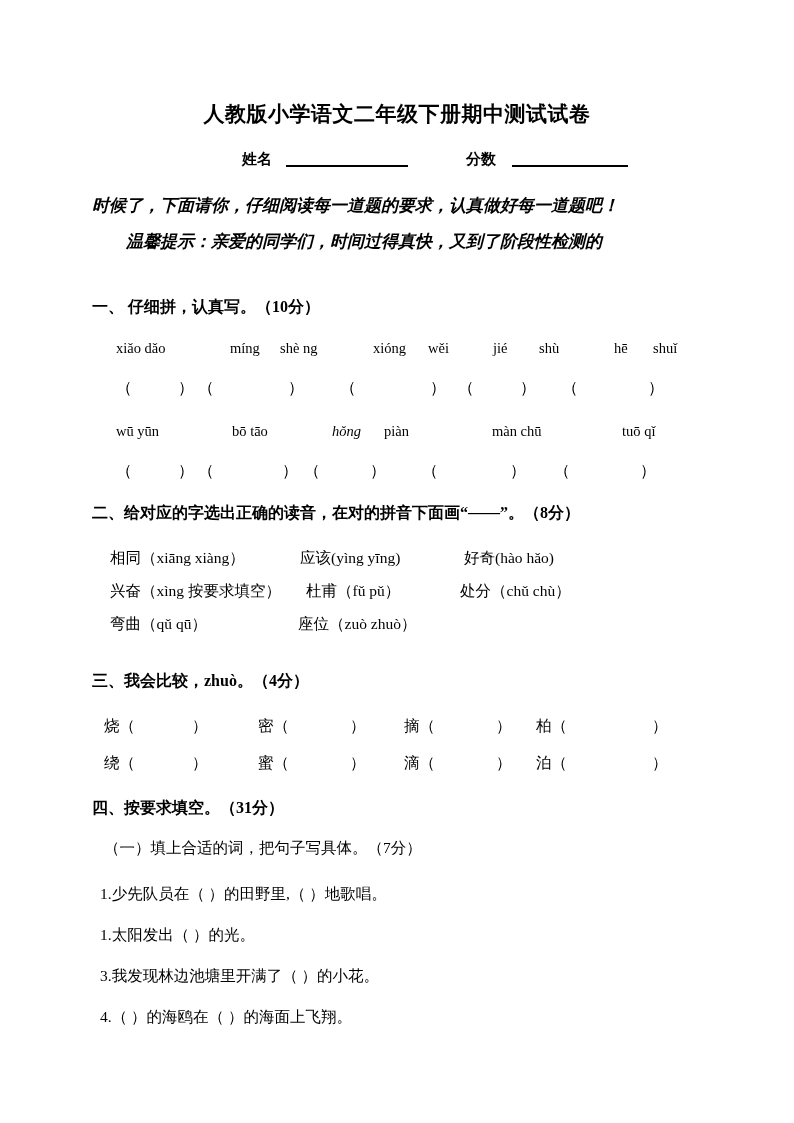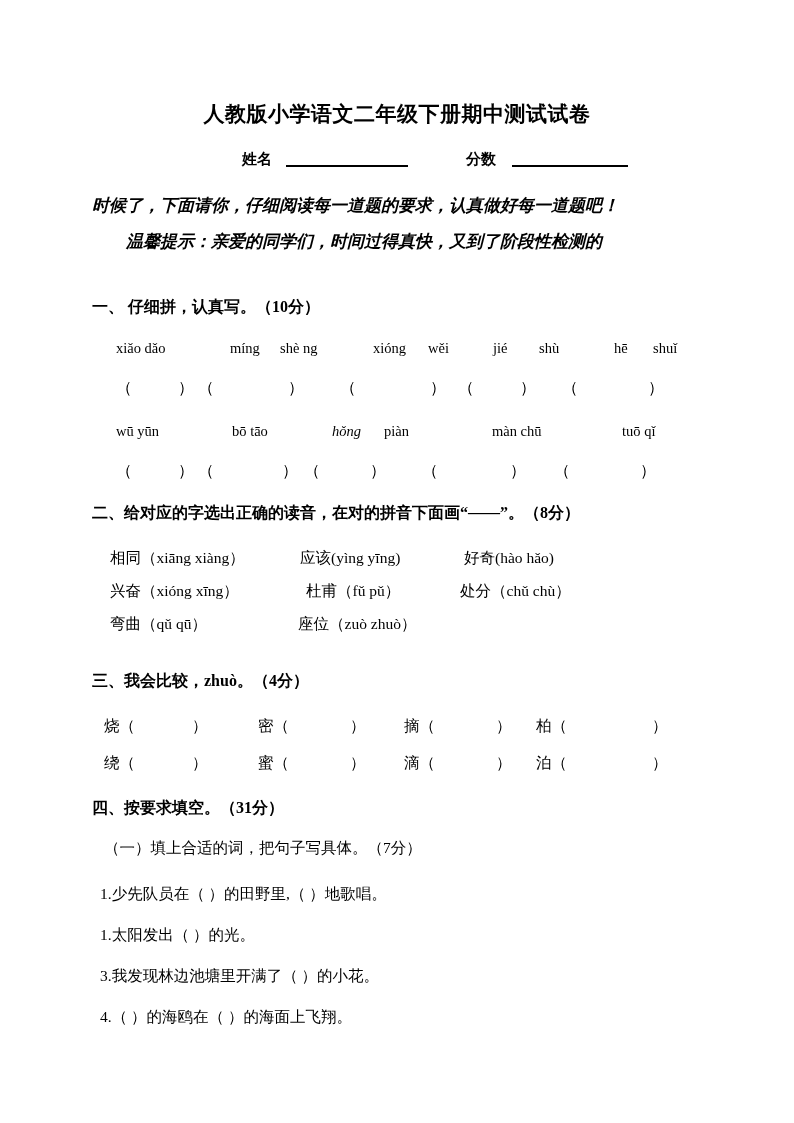--- a/index.html
+++ b/index.html
@@ -230,21 +230,21 @@
       <span class="brk" style="left: 548px;">）</span>
     </div>
 
   <div class="sec-head" style="top:503px;">二、给对应的字选出正确的读音，在对的拼音下面画“——”。（8分）</div>
   <div class="pron-row" id="s2r0" style="top:548px;">
       <span class="item" style="left: 0px;">相同（xiāng  xiàng）</span>
       <span class="item" style="left: 190px;">应该(yìng yīng)</span>
       <span class="item" style="left: 354px;">好奇(hào  hǎo)</span>
     </div>
   <div class="pron-row" id="s2r1" style="top:581px;">
-      <span class="item" style="left: 0px;">兴奋（xióng  xīng）</span>
+      <span class="item" style="left: 0px;">兴奋（xìng  按要求填空）</span>
       <span class="item" style="left: 196px;">杜甫（fǔ  pǔ）</span>
       <span class="item" style="left: 350px;">处分（chǔ   chù）</span>
     </div>
   <div class="pron-row" id="s2r2" style="top:614px;">
       <span class="item" style="left: 0px;">弯曲（qǔ   qū）</span>
       <span class="item" style="left: 188px;">座位（zuò  zhuò）</span>
     </div>
 
   <div class="sec-head" style="top:671px;">三、我会比较，zhuò。（4分）</div>
   <div class="cmp-row" id="s3r0" style="top:716px;">

